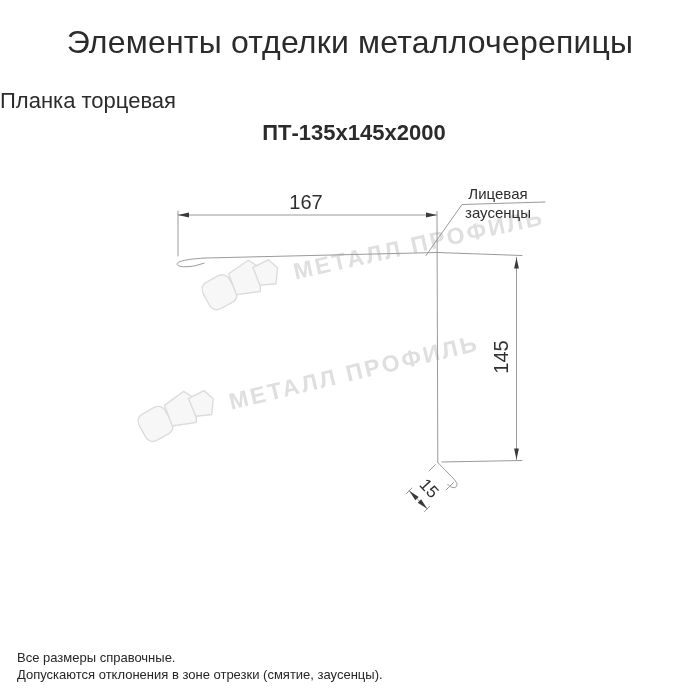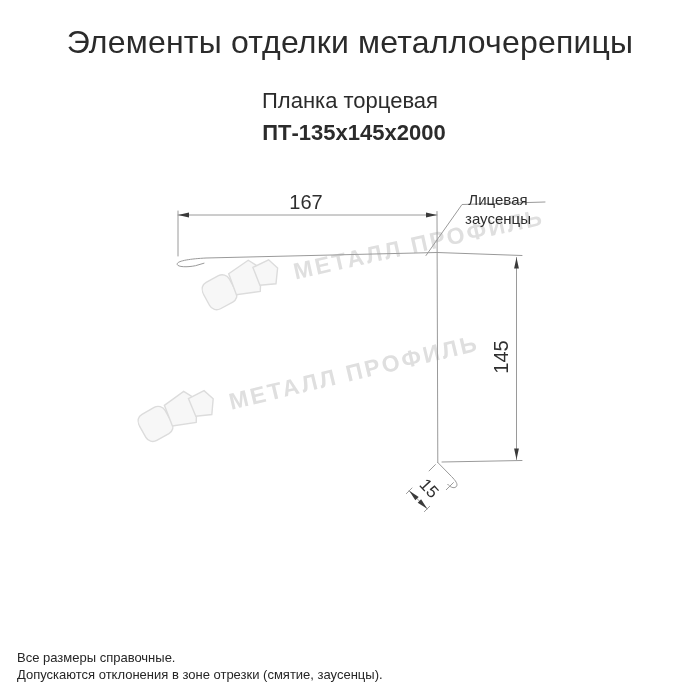--- a/index.html
+++ b/index.html
@@ -6,21 +6,21 @@
   #screen{
     position:relative;width:700px;height:700px;background:#ffffff;
     font-family:"Liberation Sans",sans-serif;overflow:hidden;color:#2a2a2a;
   }
   .abs{position:absolute;}
   .page-title{
     top:24px;left:0;width:700px;text-align:center;
     font-size:32px;font-weight:400;letter-spacing:0.2px;color:#2b2b2b;z-index:3;
   }
   .product-name{
-    top:88px;left:0;width:700px;text-align:center;
+    top:88px;left:0;width:700px;
     font-size:22px;font-weight:400;color:#2b2b2b;z-index:3;
   }
   .product-code{
     top:120px;left:4px;width:700px;text-align:center;
     font-size:22px;font-weight:700;color:#2b2b2b;z-index:3;
   }
   .watermark{
     display:flex;align-items:center;gap:10px;height:52px;
     transform-origin:0 50%;z-index:0;white-space:nowrap;
   }
@@ -32,21 +32,21 @@
   .drawing{left:0;top:0;z-index:1;}
   .dim-label{color:#2f2f2f;font-size:20px;text-align:center;z-index:2;}
   .dim-135{left:280px;top:191px;width:52px;}
   .dim-145{left:471px;top:347px;width:60px;height:20px;line-height:20px;transform:rotate(-90deg);}
   .dim-15{
     left:411px;top:477px;width:36px;height:23px;line-height:23px;
     font-size:17px;background:#ffffff;transform:rotate(47deg);z-index:2;
   }
   .face-label{
     left:450px;top:184px;width:96px;text-align:center;
-    font-size:15px;line-height:19px;color:#2d2d2d;z-index:2;margin-top:6px;
+    font-size:15px;line-height:19px;color:#2d2d2d;z-index:2;
   }
   .footer-note{left:17px;font-size:13px;line-height:17px;color:#262626;z-index:3;}
   .note-1{top:649px;}
   .note-2{top:666px;}
 </style>
 </head>
 <body>
 
 <div id="screen">
 

